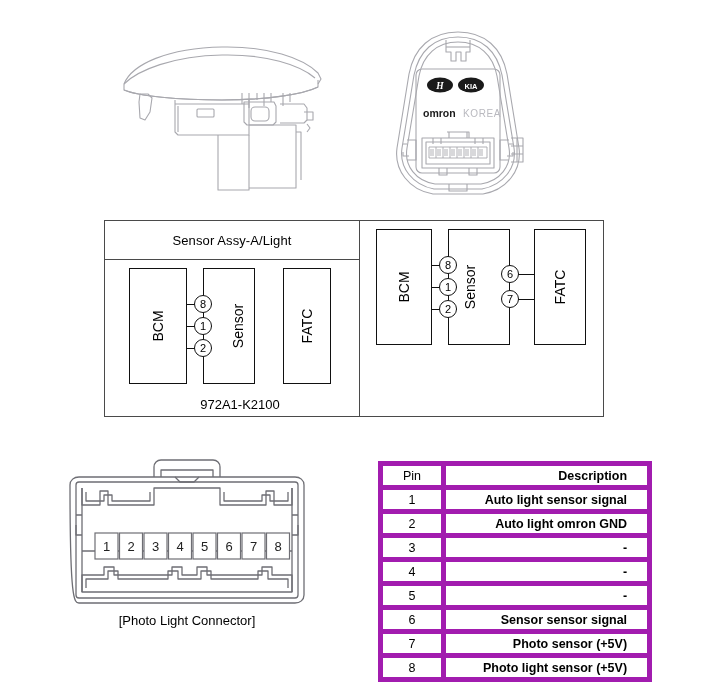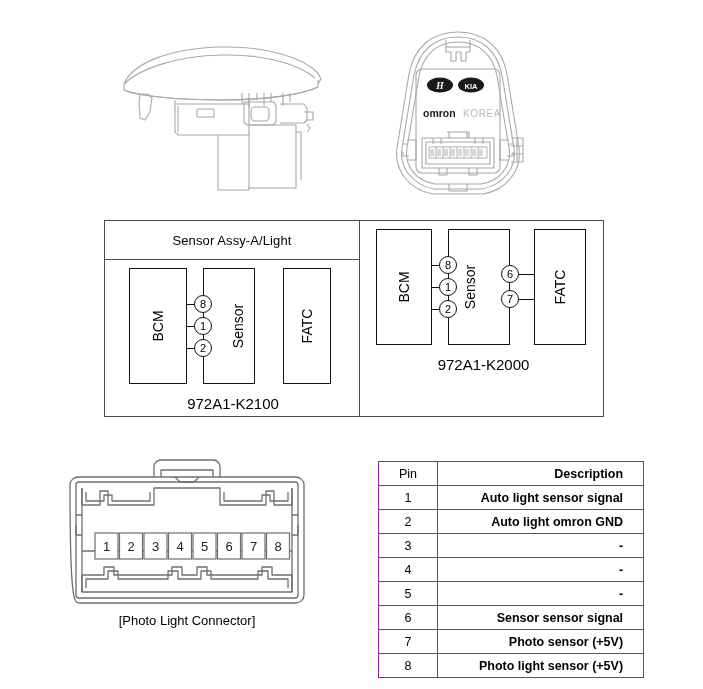--- a/index.html
+++ b/index.html
@@ -36,22 +36,22 @@
     height: 39px;
     border-bottom: 1px solid #4a4a4a;
     display: flex; align-items: center; justify-content: center;
     font-size: 13px;
     letter-spacing: .1px;
     text-align: right;
   }
   .cmp-body { position: relative; height: 158px; }
 
   .cmp-part {
-    position: absolute; left: 1px; bottom: 6px; width: 100%;
-    text-align: center; font-size: 15px;
+    position: absolute; left: 8px; bottom: 6px; width: 100%;
+    text-align: center; font-size: 13px;
   }
 
   .blk {
     position: absolute;
     border: 1.6px solid #111;
     background: #fff;
   }
   .blk span {
     position: absolute; left: 50%; top: 50%;
     transform: translate(-50%,-50%) rotate(-90deg);
@@ -79,21 +79,21 @@
     text-align: center; font-size: 13px;
   }
 
   
   #pin-table {
     position: absolute; left: 378px; top: 461px;
     border-collapse: collapse;
     font-size: 12.5px;
   }
   #pin-table td, #pin-table th {
-    border: 1px solid #a21caf;
+    border: 5px solid #a21caf;
     height: 24px;
     font-weight: normal;
     padding: 0 20px;
   }
   #pin-table .c-pin  { width: 50px;  text-align: center; }
   #pin-table .c-desc { width: 206px; text-align: right; font-weight: bold; }
 </style>
 </head>
 <body>
 
@@ -237,21 +237,20 @@
       <div class="pin" style="left:79px; top:35px;">8</div>
       <div class="pin" style="left:79px; top:57px;">1</div>
       <div class="pin" style="left:79px; top:79px;">2</div>
 
       <div class="wire" style="left:150px; top:53px; width:25px;"></div>
       <div class="wire" style="left:150px; top:78px; width:25px;"></div>
 
       <div class="pin" style="left:141px; top:44px;">6</div>
       <div class="pin" style="left:141px; top:69px;">7</div>
 
-      <div class="cmp-part">972A1-K2000</div>
     </div>
   </div>
 </div>
 
 <div id="connector-wrap">
   <svg width="250" height="175" viewBox="0 0 250 175">
     <g fill="none" stroke="#6e6e74" stroke-width="1.3" stroke-linejoin="round">
 
       <path d="M92,22 L92,12 C92,8 95,5 99,5 L151,5 C155,5 158,8 158,12 L158,22"></path>
       <path d="M99,22 L99,15 L151,15 L151,22"></path>

